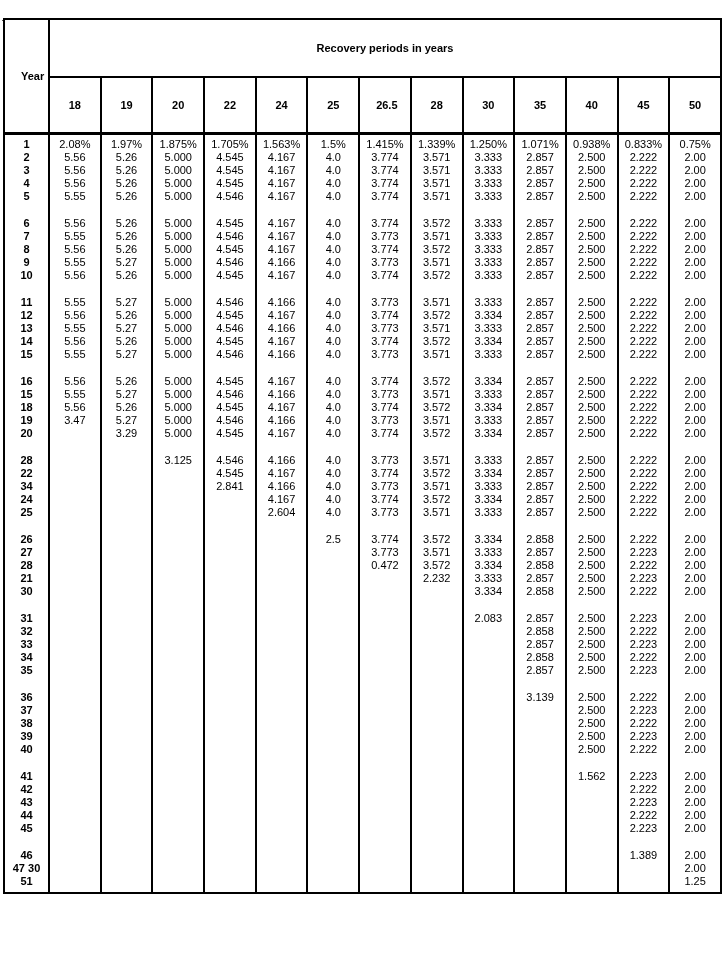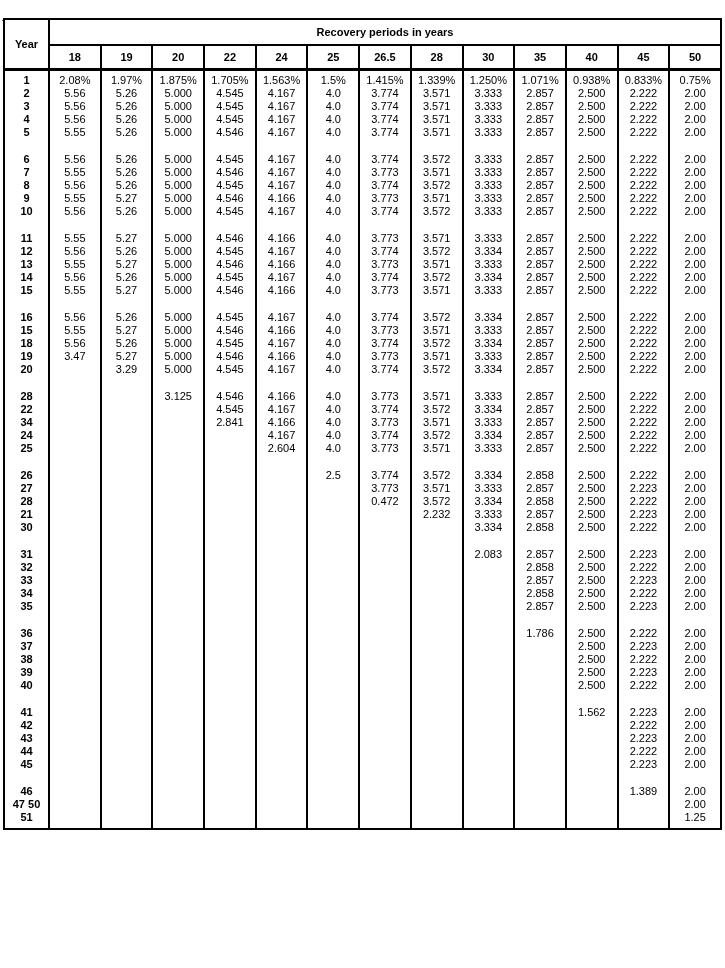--- a/index.html
+++ b/index.html
@@ -14,21 +14,21 @@
   }
   .title .cont { font-style: italic; }
   table.a11 {
     position: absolute; top: 18px; left: 3px; width: 719px;
     border-collapse: collapse; table-layout: fixed;
     border: 2px solid #000;
   }
   .a11 col.year-col { width: 45px; }
   .a11 thead th {
     border: 2px solid #000; font-size: 11px; font-weight: bold;
-    padding: 0; text-align: center; background: #fff;
+    padding: 16px; text-align: center; background: #fff;
   }
   .a11 thead { border-bottom: 3px solid #000; }
   .a11 thead tr.top-row th.span-th { height: 24px; }
   .a11 thead tr.cols-row th { height: 22px; }
   .a11 tbody td, .a11 tbody th {
     border-left: 2px solid #000; border-right: 2px solid #000;
     border-top: none; border-bottom: none;
     font-size: 11px; padding: 0; text-align: center;
     height: 13px; line-height: 13px; white-space: nowrap;
     overflow: hidden;
@@ -776,21 +776,21 @@
           <th class="year">36</th>
           <td></td>
           <td></td>
           <td></td>
           <td></td>
           <td></td>
           <td></td>
           <td></td>
           <td></td>
           <td></td>
-          <td>1.786</td>
+          <td>3.139</td>
           <td>2.500</td>
           <td>2.222</td>
           <td>2.00</td>
         </tr>
         <tr>
           <th class="year">37</th>
           <td></td>
           <td></td>
           <td></td>
           <td></td>
@@ -974,21 +974,21 @@
           <td></td>
           <td></td>
           <td></td>
           <td></td>
           <td></td>
           <td></td>
           <td>1.389</td>
           <td>2.00</td>
         </tr>
         <tr>
-          <th class="year">47 50</th>
+          <th class="year">47 30</th>
           <td></td>
           <td></td>
           <td></td>
           <td></td>
           <td></td>
           <td></td>
           <td></td>
           <td></td>
           <td></td>
           <td></td>

